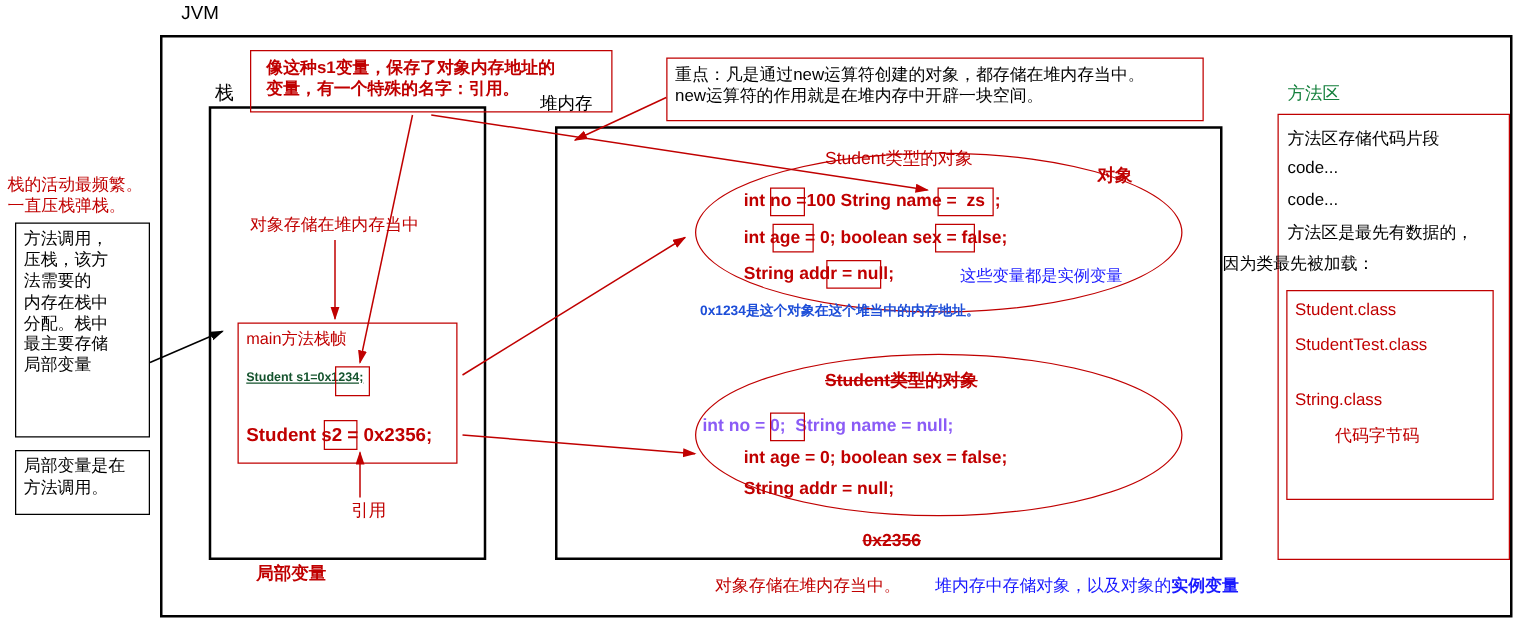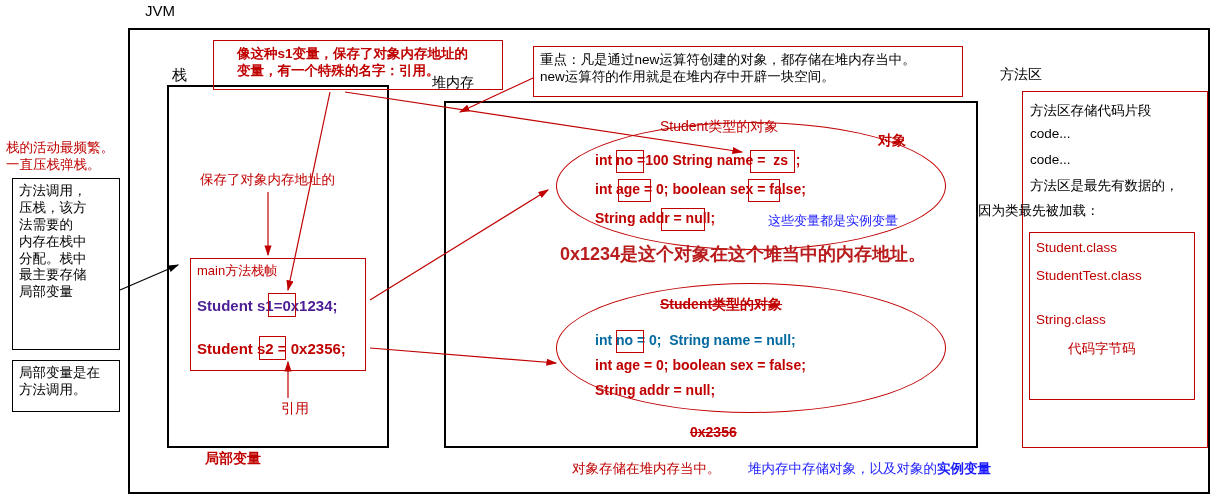--- a/index.html
+++ b/index.html
@@ -44,28 +44,28 @@
     box-sizing: border-box;
   }
   .heap-label { left: 432px; top: 74px; font-size: 14px; color: #000000; }
 
   
   .method-box {
     left: 1022px; top: 91px; width: 186px; height: 357px;
     border: 1px solid #c00000;
     box-sizing: border-box;
   }
-  .method-label { left: 1000px; top: 66px; font-size: 14px; color: #000000; }
+  .method-label { left: 1030px; top: 66px; font-size: 14px; color: #15803d; }
 
   
   .note-s1 {
     left: 200px; top: 40px; width: 290px; height: 50px;
     border: 1px solid #c00000;
     color: #c00000; font-size: 13.5px; font-weight: bold;
-    padding: 5px 23px; box-sizing: border-box; margin-left: 13px;
+    padding: 5px 12px; box-sizing: border-box;
   }
   .note-new {
     left: 533px; top: 46px; width: 430px; height: 51px;
     border: 1px solid #c00000;
     color: #000000; font-size: 13.5px;
     padding: 5px 6px; box-sizing: border-box;
   }
 
   .left-note-1 {
     left: 6px; top: 140px; width: 118px; font-size: 13.5px; color: #c00000;
@@ -81,21 +81,21 @@
     font-size: 13.5px; color: #000000; padding: 4px 6px;
   }
 
   .main-act { left: 200px; top: 172px; font-size: 13.5px; color: #c00000; }
 
   .frame-box {
     left: 190px; top: 258px; width: 176px; height: 113px;
     border: 1px solid #c00000; box-sizing: border-box;
   }
   .frame-title { left: 197px; top: 263px; font-size: 13px; color: #c00000; }
-  .frame-s1 { left: 197px; top: 297px; font-size: 15px; font-weight: bold; color: #4c1d95; }
+  .frame-s1 { left: 197px; top: 297px; font-size: 10px; font-weight: bold; color: #14532d; text-decoration: underline; }
   .frame-s2 { left: 197px; top: 340px; font-size: 15px; font-weight: bold; color: #c00000; }
   .yinyong { left: 281px; top: 400px; font-size: 14px; color: #c00000; }
   .local-var { left: 205px; top: 450px; font-size: 14px; font-weight: bold; color: #c00000; }
 
   
   .mini { position: absolute; border: 1px solid #c00000; }
 
   
   .ellipse {
     border: 1px solid #c00000;
@@ -104,24 +104,24 @@
   }
   .obj1 { left: 556px; top: 122px; width: 390px; height: 128px; }
   .obj2 { left: 556px; top: 283px; width: 390px; height: 130px; }
 
   .obj1-title { left: 660px; top: 118px; font-size: 14px; color: #c00000; }
   .obj-label { left: 878px; top: 132px; font-size: 14px; font-weight: bold; color: #c00000; }
   .obj1-l1 { left: 595px; top: 152px; font-size: 14px; font-weight: bold; color: #c00000; }
   .obj1-l2 { left: 595px; top: 181px; font-size: 14px; font-weight: bold; color: #c00000; }
   .obj1-l3 { left: 595px; top: 210px; font-size: 14px; font-weight: bold; color: #c00000; }
   .inst-note { left: 768px; top: 213px; font-size: 13px; color: #1a1aff; }
-  .addr-note { left: 560px; top: 243px; font-size: 18px; font-weight: bold; color: #b91c1c; }
+  .addr-note { left: 560px; top: 243px; font-size: 11px; font-weight: bold; color: #1d4ed8; }
 
   .obj2-title { left: 660px; top: 296px; font-size: 14px; font-weight: bold; color: #c00000; text-decoration: line-through; }
-  .obj2-l1 { left: 595px; top: 332px; font-size: 14px; font-weight: bold; color: #0369a1; }
+  .obj2-l1 { left: 562px; top: 332px; font-size: 14px; font-weight: bold; color: #8b5cf6; }
   .obj2-l2 { left: 595px; top: 357px; font-size: 14px; font-weight: bold; color: #c00000; }
   .obj2-l3 { left: 595px; top: 382px; font-size: 14px; font-weight: bold; color: #c00000; }
   .addr2 { left: 690px; top: 424px; font-size: 14px; font-weight: bold; color: #c00000; text-decoration: line-through; }
 
   .bottom-note-1 { left: 572px; top: 461px; font-size: 13.5px; color: #c00000; }
   .bottom-note-2 { left: 748px; top: 461px; font-size: 13.5px; color: #1a1aff; }
   .bottom-note-2 b { font-weight: bold; }
 
   
   .ma-l1 { left: 1030px; top: 103px; font-size: 13.5px; color: #000000; }
@@ -172,21 +172,21 @@
   <div class="abs left-box-2 txt">方法调用，
 压栈，该方
 法需要的
 内存在栈中
 分配。栈中
 最主要存储
 局部变量</div>
   <div class="abs left-box-3 txt">局部变量是在
 方法调用。</div>
 
-  <div class="abs main-act txt">保存了对象内存地址的</div>
+  <div class="abs main-act txt">对象存储在堆内存当中</div>
 
   <div class="abs frame-box"></div>
   <div class="abs frame-title txt">main方法栈帧</div>
   <div class="abs frame-s1 txt">Student s1=0x1234;</div>
   <div class="abs frame-s2 txt">Student s2 = 0x2356;</div>
 
   <div class="mini" style="left:268px; top:293px; width:26px; height:22px;"></div>
   <div class="mini" style="left:259px; top:336px; width:25px; height:22px;"></div>
 
   <div class="abs yinyong txt">引用</div>

